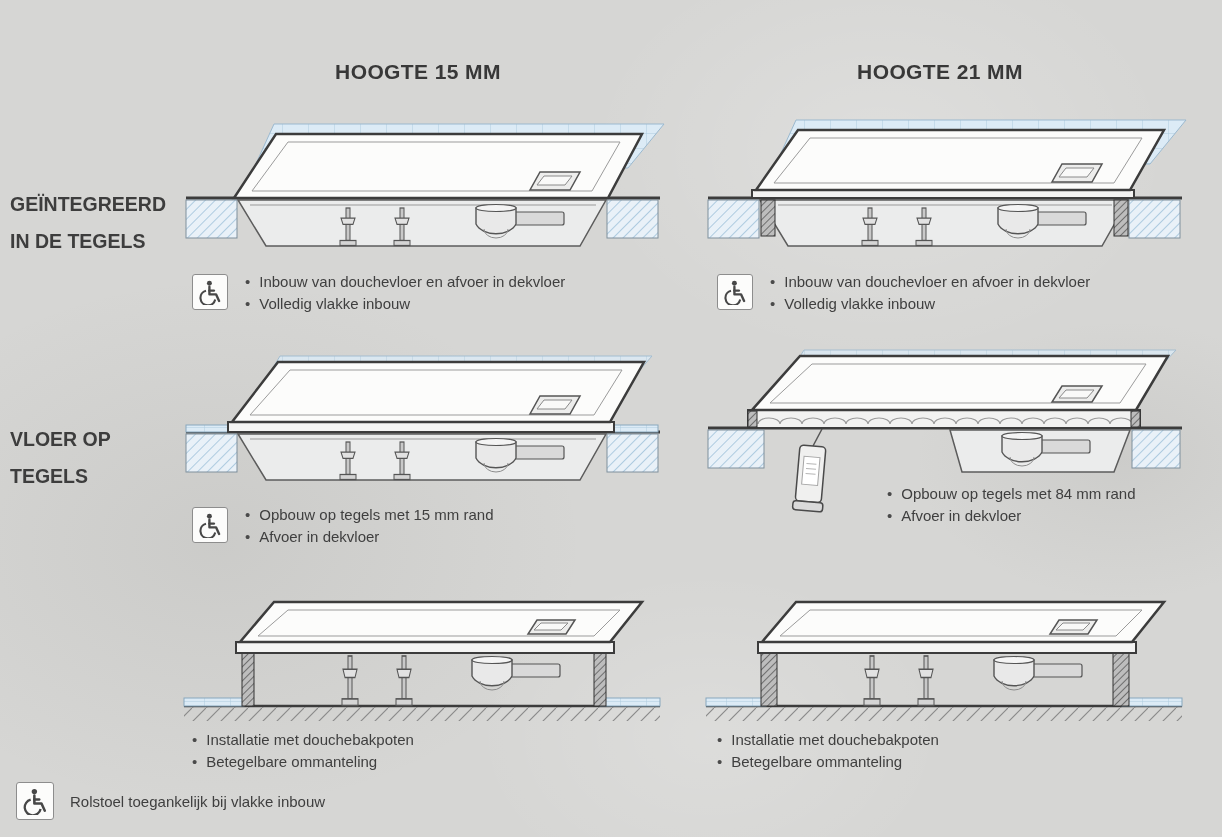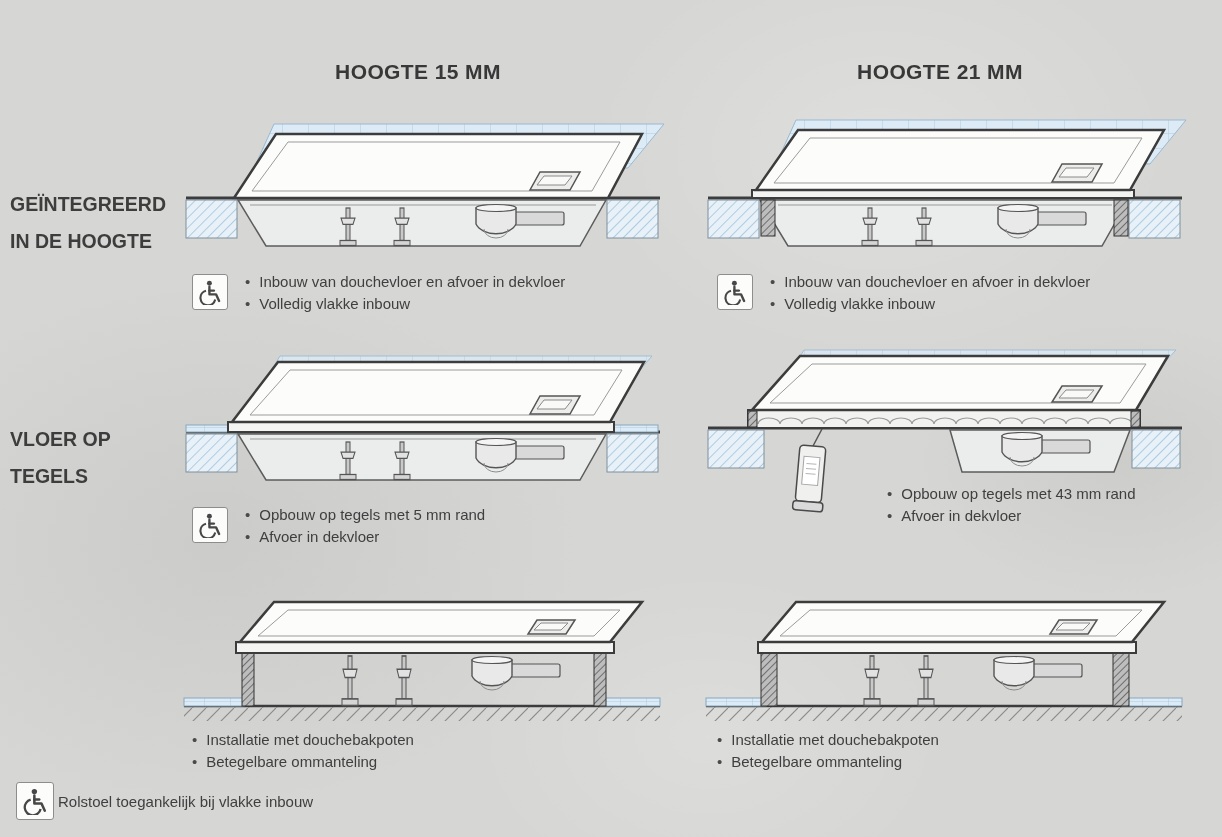--- a/index.html
+++ b/index.html
@@ -21,21 +21,21 @@
   .row-label { position:absolute; left:10px; width:168px; font-size:19.5px; font-weight:bold;
     line-height:37px; color:#3d3d3d; }
   .illu { position:absolute; }
   .caption { position:absolute; display:flex; align-items:flex-start; gap:17px;padding-left:12px; }
   .wc-box { width:36px; height:36px; background:#fcfcfb; border:1.5px solid #8d8d8d;
     border-radius:3px; display:flex; align-items:center; justify-content:center; flex:0 0 auto; }
   .caption .wc-box { margin-top:4px; }
   .bullets { list-style:none; font-size:15px; line-height:22px; color:#3f3f3f; padding-top:1px; }
   .bullets li::before { content:"•"; margin-right:9px; color:#4a4a4a; }
   #footer-note { position:absolute; left:16px; top:782px; display:flex; align-items:center;
-    gap:4px; font-size:15px; color:#3f3f3f; }
+    gap:16px; font-size:15px; color:#3f3f3f; }
   #footer-note .wc-box { width:38px; height:38px; }
 </style>
 </head>
 <body>
 
 <svg width="0" height="0" style="position:absolute" aria-hidden="true">
   <defs>
     <pattern id="pTile" width="26" height="15" patternUnits="userSpaceOnUse">
       <rect width="26" height="15" fill="#dcebf6"></rect>
       <path d="M0 0H26 M0 0V15" stroke="#aecbdf" stroke-width="1" fill="none"></path>
@@ -69,21 +69,21 @@
       <path d="M7.6 9.9 a6.3 6.3 0 1 0 7.8 7.4" fill="none" stroke="#474747" stroke-width="1.8"></path>
     </g>
   </defs>
 </svg>
 
 <div id="canvas">
 
   <div class="col-header" style="left:178px;top:60px">HOOGTE 15 MM</div>
   <div class="col-header" style="left:700px;top:60px">HOOGTE 21 MM</div>
 
-  <div class="row-label" style="top:186px">GEÏNTEGREERD IN DE HOOGTE</div>
+  <div class="row-label" style="top:186px">GEÏNTEGREERD IN DE TEGELS</div>
   <div class="row-label" style="top:421px">VLOER OP TEGELS</div>
 
   <svg class="illu" style="left:178px;top:118px" width="488" height="146">
     <polygon points="96,6 486,6 450,50 76,50" fill="url(#pTile)" stroke="#9bb9cf" stroke-width="1"></polygon>
     <line x1="8" y1="80" x2="482" y2="80" stroke="#3c3c3c" stroke-width="3"></line>
     <polygon points="56,80 430,80 464,16 98,16" fill="#fcfcfb" stroke="#3c3c3c" stroke-width="2.5"></polygon>
     <polygon points="74,73 414,73 442,24 110,24" fill="none" stroke="#9b9b9b" stroke-width="1"></polygon>
     <polygon points="352,72 392,72 402,54 362,54" fill="#ededec" stroke="#555" stroke-width="1.5"></polygon>
     <polygon points="359,67 387,67 394,58 366,58" fill="#f9f9f8" stroke="#8a8a8a" stroke-width="1"></polygon>
     <rect x="8" y="82" width="51" height="38" fill="url(#pHatch)" stroke="#7e8f9c" stroke-width="1"></rect>
@@ -217,28 +217,28 @@
     </ul>
   </div>
 
   <div class="caption" style="left:180px;top:503px">
     <div class="wc-box">
       <svg width="26" height="26" viewBox="0 0 22 22">
           <use href="#gWheel"></use>
         </svg>
     </div>
     <ul class="bullets">
-      <li>Opbouw op tegels met 5 mm rand</li>
+      <li>Opbouw op tegels met 15 mm rand</li>
       <li>Afvoer in dekvloer</li>
     </ul>
   </div>
 
   <div class="caption" style="left:875px;top:482px">
     <ul class="bullets">
-      <li>Opbouw op tegels met 43 mm rand</li>
+      <li>Opbouw op tegels met 84 mm rand</li>
       <li>Afvoer in dekvloer</li>
     </ul>
   </div>
 
   <div class="caption" style="left:180px;top:728px">
     <ul class="bullets">
       <li>Installatie met douchebakpoten</li>
       <li>Betegelbare ommanteling</li>
     </ul>
   </div>

